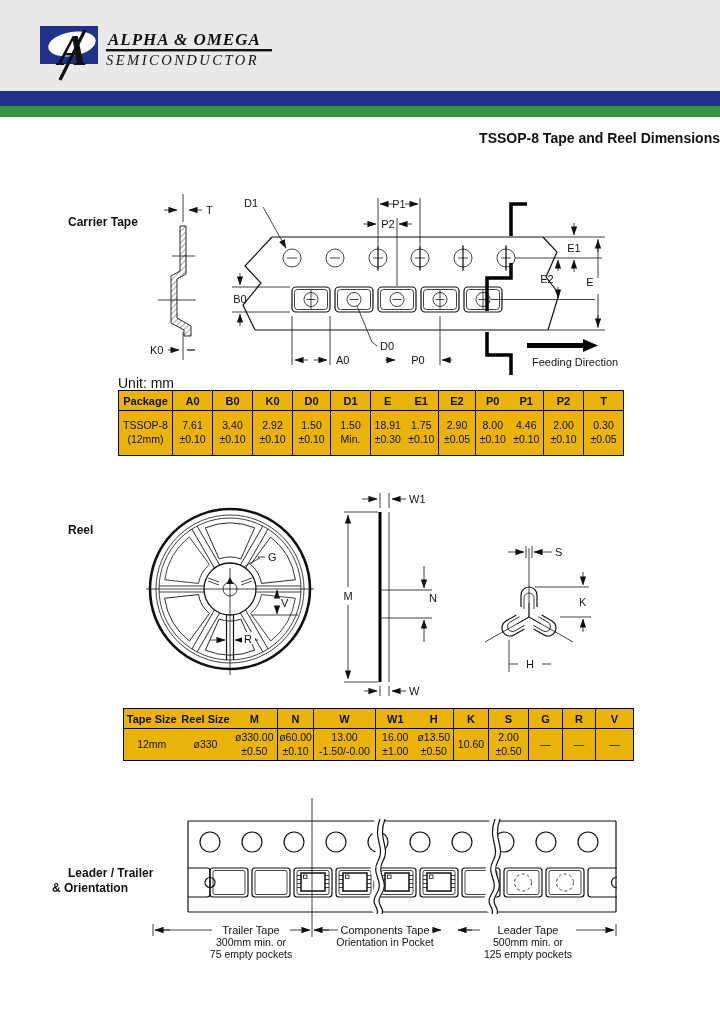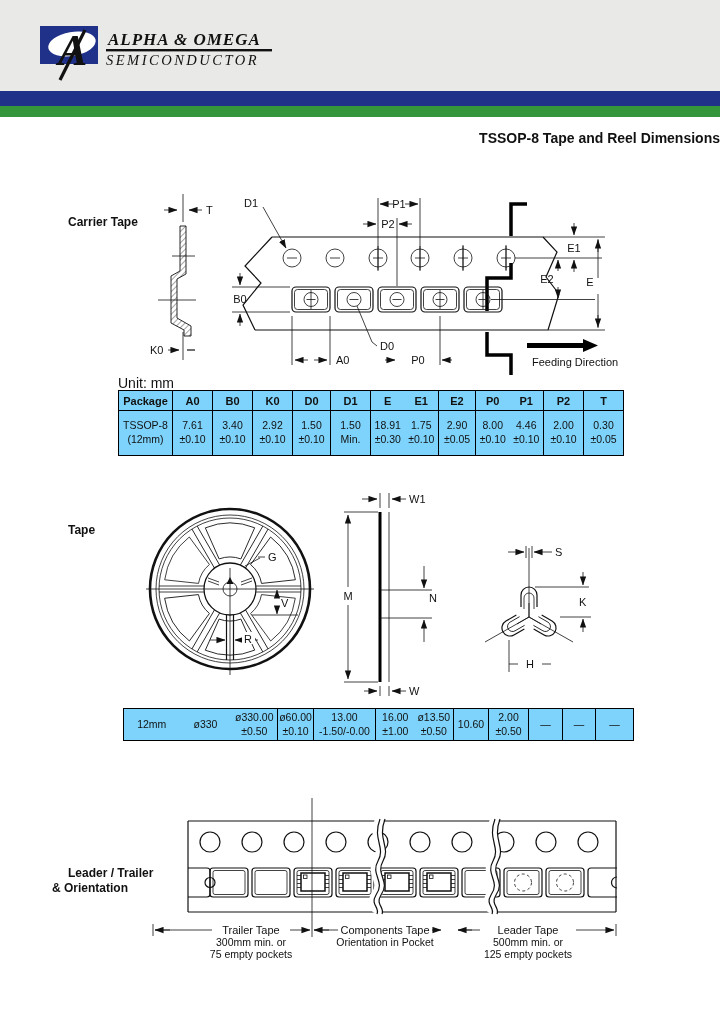--- a/index.html
+++ b/index.html
@@ -5,21 +5,21 @@
   html,body{margin:0;padding:0;background:#fff;}
   #page{position:relative;width:720px;height:1012px;background:#fff;overflow:hidden;
         font-family:"Liberation Sans", sans-serif;color:#111;}
   .abs{position:absolute;}
   #hdr{left:0;top:0;width:720px;height:91px;background:#e9e9e7;}
   #bar-blue{left:0;top:91px;width:720px;height:15px;}
   #bar-green{left:0;top:106px;width:720px;height:11px;}
   #title{left:0;top:130px;width:720px;text-align:right;font-size:14px;font-weight:bold;}
   .sec{font-size:12px;font-weight:bold;margin-top:44px;}
   #unit{left:118px;top:375px;font-size:14px;}
-  table.dim{border-collapse:collapse;table-layout:fixed;background:#7dd3fc;}
+  table.dim{border-collapse:collapse;table-layout:fixed;background:#eab308;}
   table.dim th, table.dim td{border:1px solid #000;padding:0;text-align:center;vertical-align:middle;
      font-family:"Liberation Sans", sans-serif;}
   table.dim{border:1.5px solid #000;}
   table.dim th{font-size:11px;font-weight:bold;height:19px;}
   table.dim td{font-size:10.5px;line-height:1.3;}
   .nbr{border-right-style:hidden !important;}
   .c2 div{white-space:nowrap;}
   svg text{font-family:"Liberation Sans", sans-serif;font-size:11px;fill:#111;}
   svg .cap2{font-size:10.5px;}
   .ln{stroke:#111;stroke-width:0.8;fill:none;}
@@ -270,21 +270,21 @@
             <div>±0.10</div>
           </td>
       <td class="c2">
             <div>0.30</div>
             <div>±0.05</div>
           </td>
     </tr>
   </tbody>
     </table>
 
-  <div class="abs sec" style="left:68px;top:479px">Tape</div>
+  <div class="abs sec" style="left:68px;top:479px">Reel</div>
 
   <svg class="abs" style="left:140px;top:490px" width="480" height="210" viewBox="0 0 480 210">
 
     <g>
       <circle cx="90" cy="99" r="80" fill="none" stroke="#111" stroke-width="2.6"></circle>
       <circle cx="90" cy="99" r="74" class="ln"></circle>
       <circle cx="90" cy="99" r="71" class="ln"></circle>
       <circle cx="90" cy="99" r="26" fill="none" stroke="#111" stroke-width="1.3"></circle>
       <g class="ln">
           <line x1="116" y1="96" x2="161" y2="96"></line>
@@ -416,20 +416,34 @@
       <col style="width:62px">
         <col style="width:39px">
         <col style="width:39px">
         <col style="width:35px">
       <col style="width:40px">
         <col style="width:34px">
         <col style="width:33px">
         <col style="width:38px">
     </colgroup>
     <tbody>
+        <tr style="height:20px">
+      <th class="nbr">Tape Size</th>
+      <th class="nbr">Reel Size</th>
+      <th>M</th>
+      <th>N</th>
+      <th>W</th>
+      <th class="nbr">W1</th>
+      <th>H</th>
+      <th>K</th>
+      <th>S</th>
+      <th>G</th>
+      <th>R</th>
+      <th>V</th>
+    </tr>
     <tr style="height:32px">
       <td class="c2 nbr">
             <div>12mm</div>
             <div></div>
           </td>
       <td class="c2 nbr">
             <div>ø330</div>
             <div></div>
           </td>
       <td class="c2">

